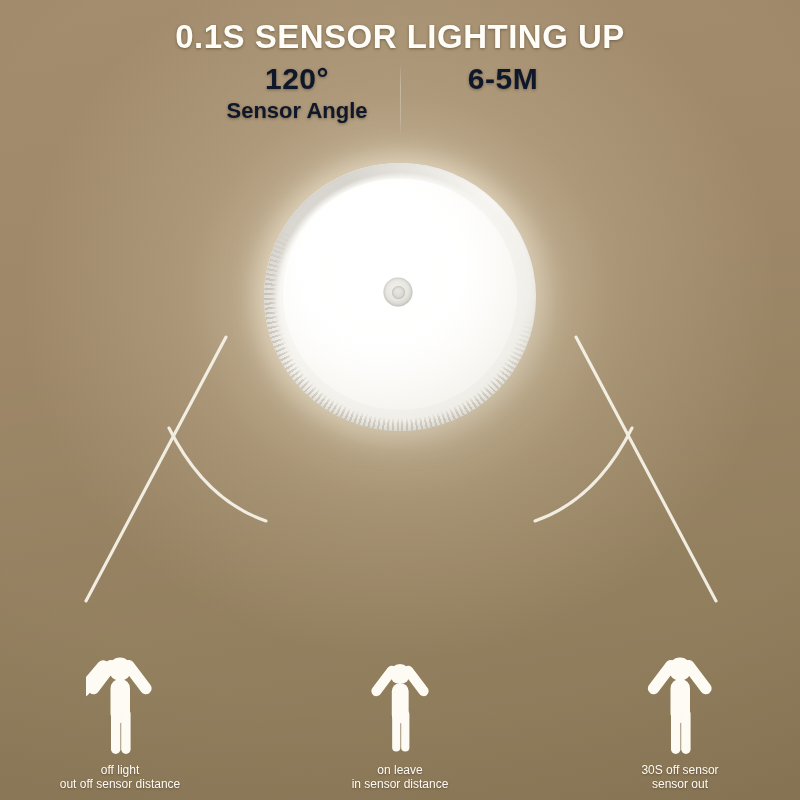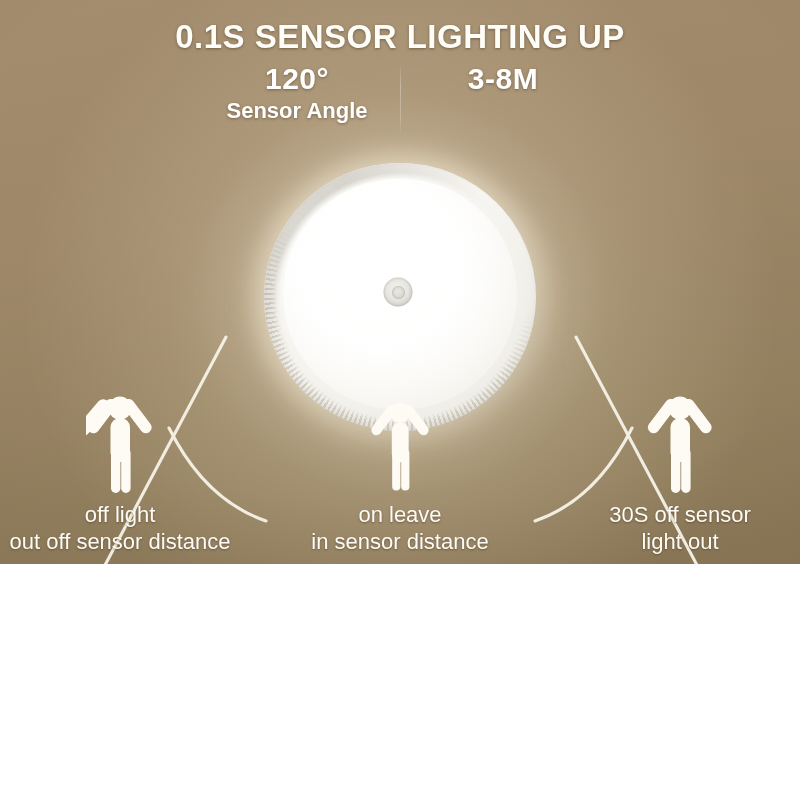--- a/index.html
+++ b/index.html
@@ -6,21 +6,21 @@
   * { margin:0; padding:0; box-sizing:border-box; }
 
   html, body {
     width:800px; height:800px;
     font-family:"Liberation Sans", sans-serif;
     overflow:hidden;
   }
 
   #poster {
     position:relative;
-    width:800px; height:564px;
+    width:800px; height:800px;
     background:#9b8465;
     overflow:hidden;
     padding-left:12px;
   }
 
   
   .bg-base {
     position:absolute; inset:0;
     background:
       linear-gradient(170deg, #a38d6e 0%, #9d8768 38%, #93805f 72%, #8b7858 100%);
@@ -75,21 +75,21 @@
   .stats {
     position:absolute;
     left:0; right:0; top:62px;
     display:flex;
     justify-content:center;
     align-items:flex-start;
   }
   .stat {
     width:205px;
     text-align:center;
-    color:#ffffff;
+    color:#0f172a;
     text-shadow:0 1px 3px rgba(70,52,30,0.5);
   }
   .stat-value {
     font-size:30px;
     font-weight:bold;
     line-height:1.12;
     letter-spacing:0.5px;
   }
   .stat-label {
     font-size:22px;
@@ -222,21 +222,21 @@
   .person-group.center { left:280px; width:240px; bottom:8px; }
   .person-group.right  { right:0;  width:240px; bottom:8px; }
 
   .figure { display:block; margin:0 auto; }
   .figure.side { width:68px; height:104px; }
   .figure.mid  { width:62px; height:100px; }
 
   .caption {
     margin-top:7px;
     color:#fdfbf5;
-    font-size:22px;
+    font-size:12px;
     font-weight:400;
     line-height:1.22;
     text-shadow:0 1px 2px rgba(70,52,30,0.5);
     white-space:nowrap;
   }
   .caption .l2 { display:block; }
 </style>
 </head>
 <body>
 
@@ -249,21 +249,21 @@
 
   <div class="title">0.1S SENSOR LIGHTING UP</div>
 
   <div class="stats">
     <div class="stat">
       <div class="stat-value">120°</div>
       <div class="stat-label">Sensor Angle</div>
     </div>
     <div class="stat-divider"></div>
     <div class="stat">
-      <div class="stat-value">3-8M</div>
+      <div class="stat-value">6-5M</div>
     </div>
   </div>
 
   <div class="lamp-shadow"></div>
   <div class="lamp">
     <div class="lamp-inner-disc"></div>
     <div class="lamp-ridges"></div>
     <div class="lamp-rim"></div>
   </div>
   <div class="lamp-sensor"></div>
@@ -320,18 +320,18 @@
           <circle cx="34" cy="17" r="11.5"></circle>
           <rect x="24.5" y="27" width="19.5" height="44" rx="9.3"></rect>
           <rect x="10.5" y="5" width="11.5" height="40" rx="5.7" transform="rotate(37 16 25)"></rect>
           <rect x="45.5" y="5" width="11.5" height="40" rx="5.7" transform="rotate(-37 51.5 25)"></rect>
           <rect x="25" y="57" width="9.4" height="45" rx="4.7"></rect>
           <rect x="35.2" y="57" width="9.4" height="45" rx="4.7"></rect>
         </g>
       </svg>
       <div class="caption">
         <span>30S off sensor</span>
-        <span class="l2">light out</span>
+        <span class="l2">sensor out</span>
       </div>
     </div>
 
   </div>
 </div>
 
 </body></html>

